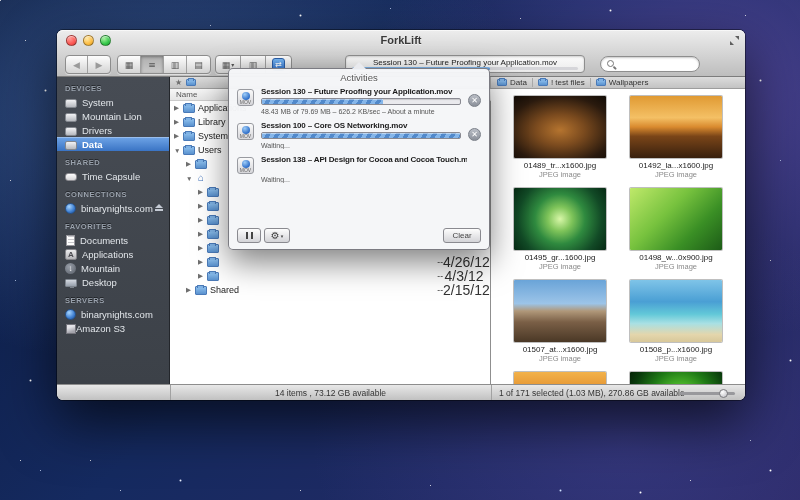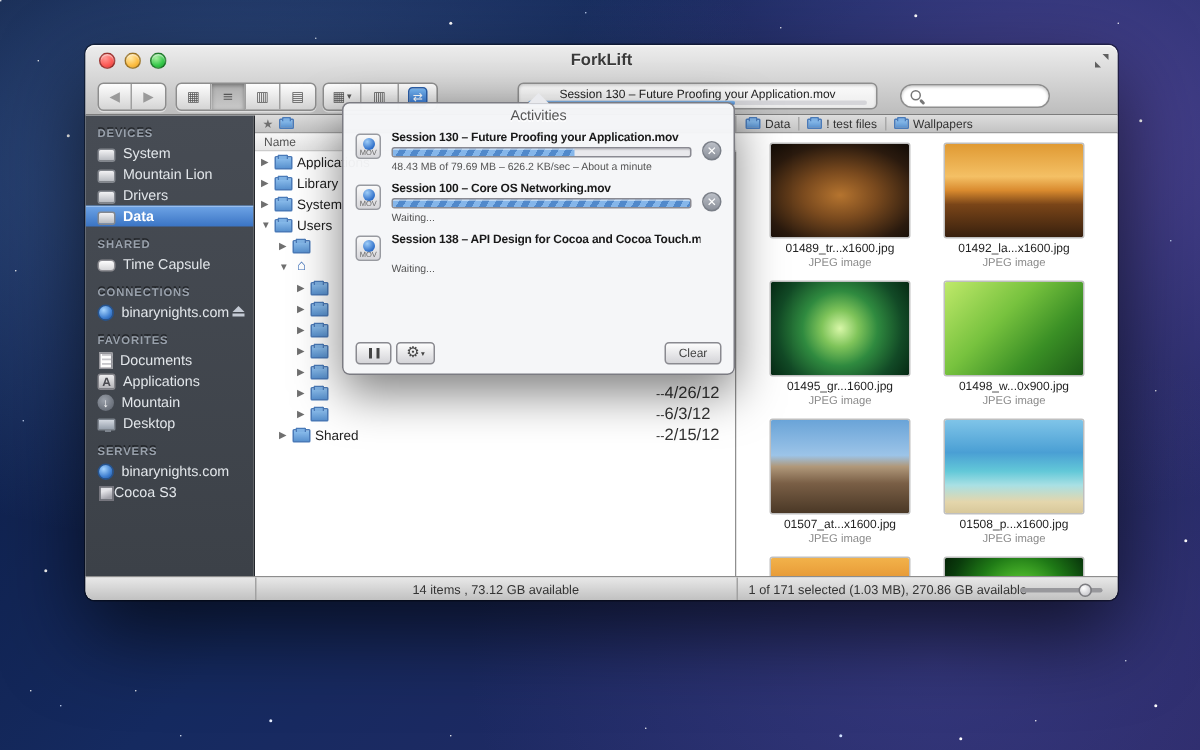--- a/index.html
+++ b/index.html
@@ -138,21 +138,21 @@
   .tri { width:9px; font-size:6.5px; color:#6f6f6f; flex:none; }
   .row-icon { flex:none; margin-right:3px; }
   .row-icon.ic-folder { width:12px; height:9px; background:linear-gradient(#8ec0ee,#5a92cf);
     border:1px solid #4a7ab8; border-radius:1px; position:relative; }
   .row-icon.ic-folder::before { content:""; position:absolute; top:-2px; left:1px; width:5px; height:2px;
     background:#7fb2e4; border:1px solid #4a7ab8; border-bottom:none; border-radius:1px 1px 0 0; }
   .row-icon.ic-home { width:12px; color:#3a6db8; font-size:10px; line-height:10px; text-align:center; }
   .row-name { white-space:nowrap; overflow:hidden; }
   .row-spacer { flex:1; }
   .row-size { width:26px; text-align:right; font-size:8.5px; color:#333; flex:none; }
-  .row-date { width:42px; text-align:left; font-size:11px; color:#333; flex:none; margin-right:5px; }
+  .row-date { width:42px; text-align:center; font-size:14px; color:#333; flex:none; margin-right:5px; }
 
   .pane-right { position:absolute; left:434px; top:59px; right:0; bottom:16px; background:#fff; overflow:hidden; }
   .grid { display:grid; grid-template-columns:106px 106px; justify-content:center; column-gap:10px;
     row-gap:9px; padding-top:7px; }
   .grid-item { text-align:center; }
   .thumb { width:92px; height:62px; margin:0 auto; border-radius:1px; box-shadow:0 0 0 1px rgba(0,0,0,.25); }
   .gname { font-size:8px; color:#222; margin-top:3px; white-space:nowrap; }
   .gkind { font-size:7.5px; color:#8a8a8a; }
   .art-tree-sunset { background:radial-gradient(70px 45px at 50% 55%, #b5742f 0%, #7a4a1e 35%, #2a1a0e 75%, #120c06 100%); }
   .art-ocean-sunset { background:linear-gradient(180deg,#e09a33 0%,#f4c065 35%,#d98a2e 50%,#7a4518 65%,#38200e 100%); }
@@ -358,21 +358,21 @@
         <div class="sb-section">
     <div class="sb-header">SERVERS</div>
     <div class="sb-items">
             <div class="sb-item">
     <span class="sb-icon ic-globe"></span>
     <span class="sb-label">binarynights.com</span>
 
   </div>
             <div class="sb-item">
     <span class="sb-icon ic-server"></span>
-    <span class="sb-label">Cocoa S3</span>
+    <span class="sb-label">Amazon S3</span>
 
   </div>
           </div>
   </div>
       </div>
   </div>
 
   <div class="pathbar">
     <div class="path-left">
       <span class="path-star">★</span>
@@ -495,21 +495,21 @@
     <span class="row-spacer"></span>
     <span class="row-size">--</span>
     <span class="row-date">4/26/12</span>
   </div>
         <div class="tree-row" style="padding-left: 28px;">
     <span class="tri">▶</span>
     <span class="row-icon ic-folder"></span>
     <span class="row-name"></span>
     <span class="row-spacer"></span>
     <span class="row-size">--</span>
-    <span class="row-date">6/3/12</span>
+    <span class="row-date">4/3/12</span>
   </div>
         <div class="tree-row" style="padding-left: 16px;">
     <span class="tri">▶</span>
     <span class="row-icon ic-folder"></span>
     <span class="row-name">Shared</span>
     <span class="row-spacer"></span>
     <span class="row-size">--</span>
     <span class="row-date">2/15/12</span>
   </div>
       </div>

